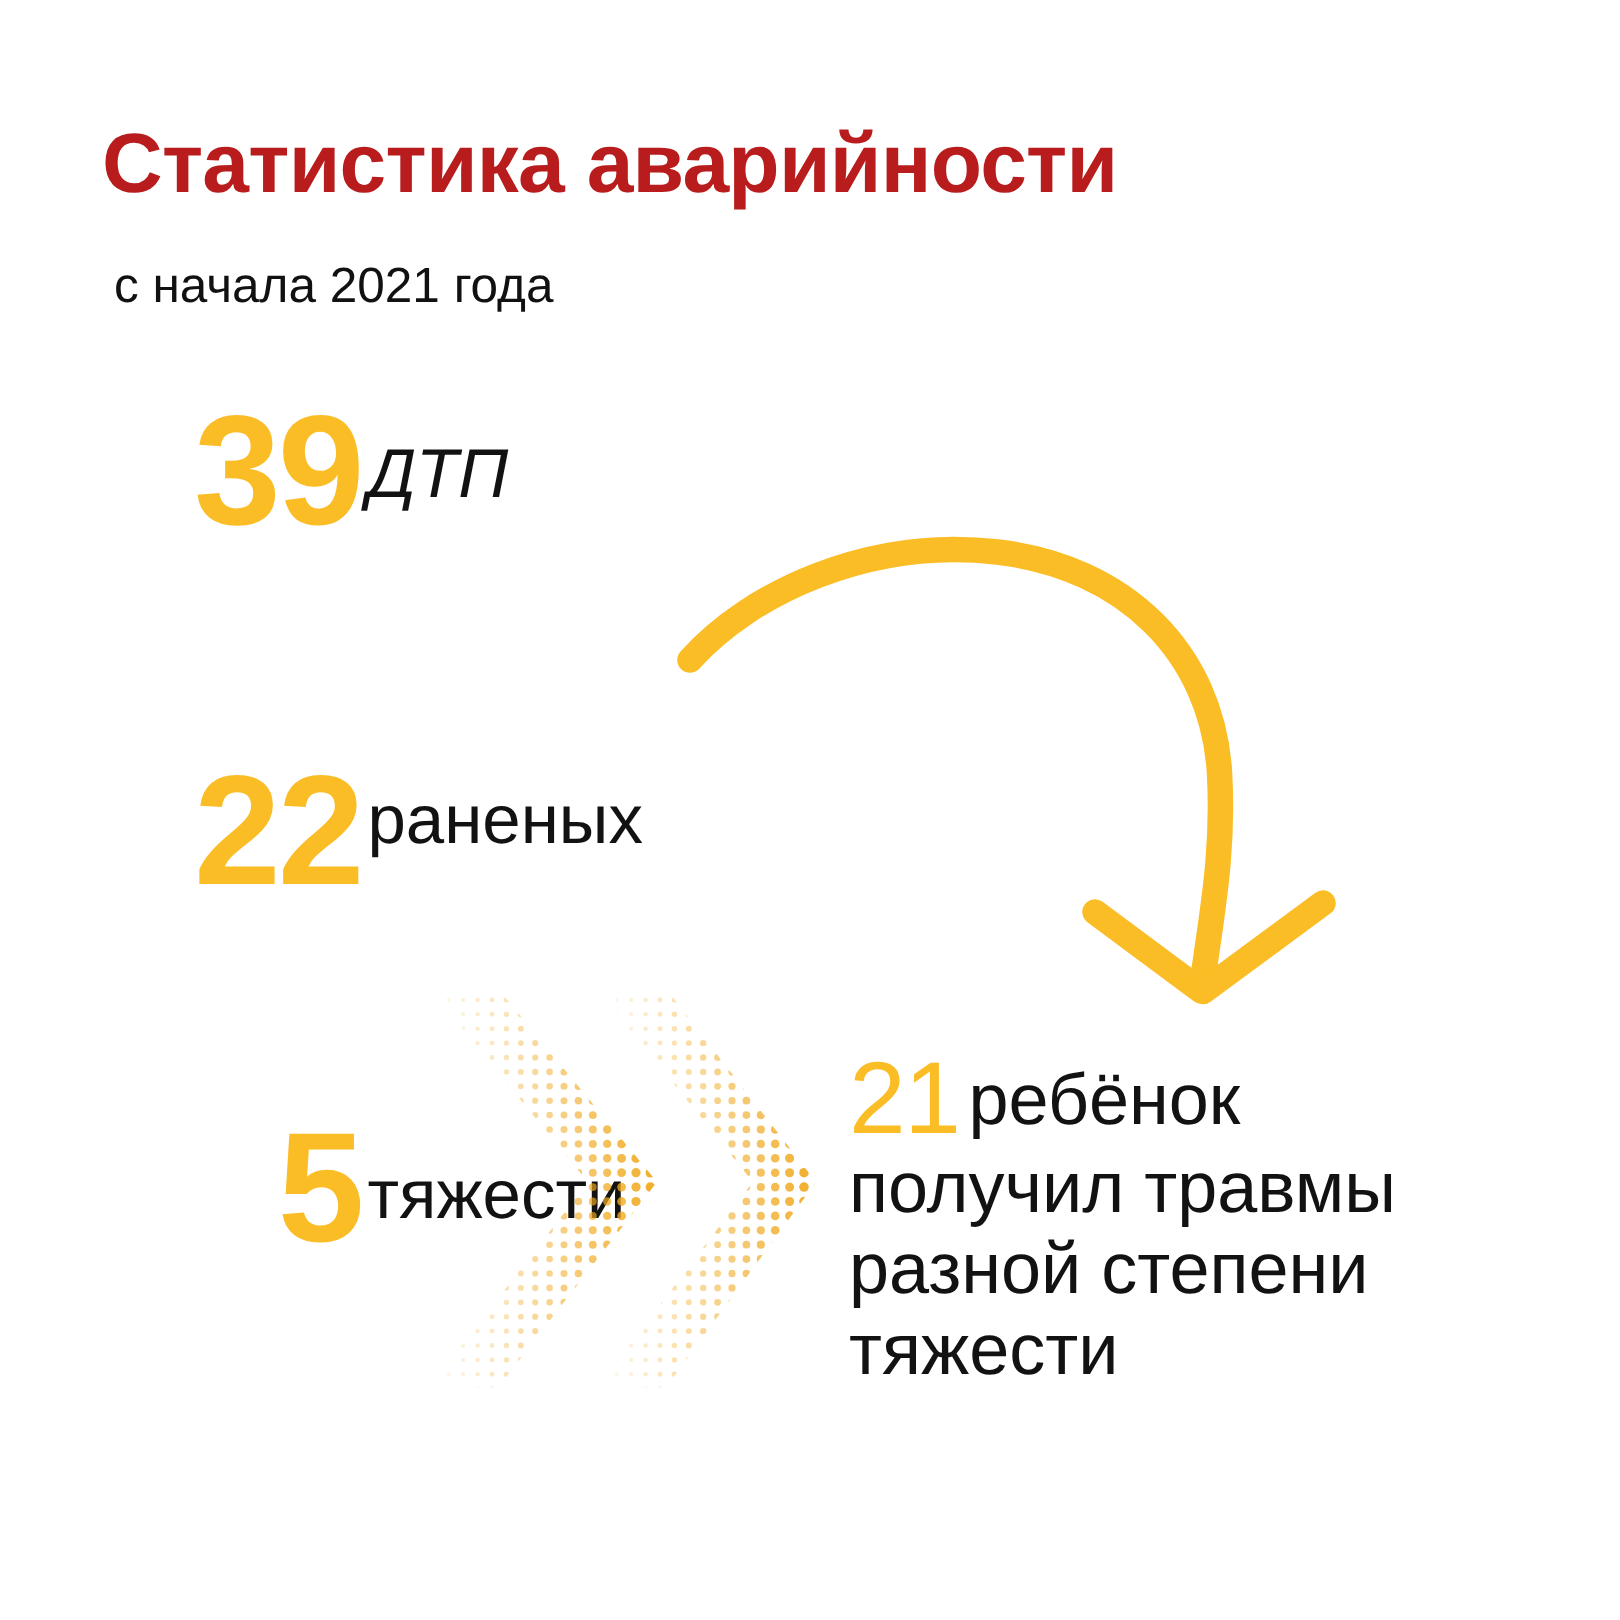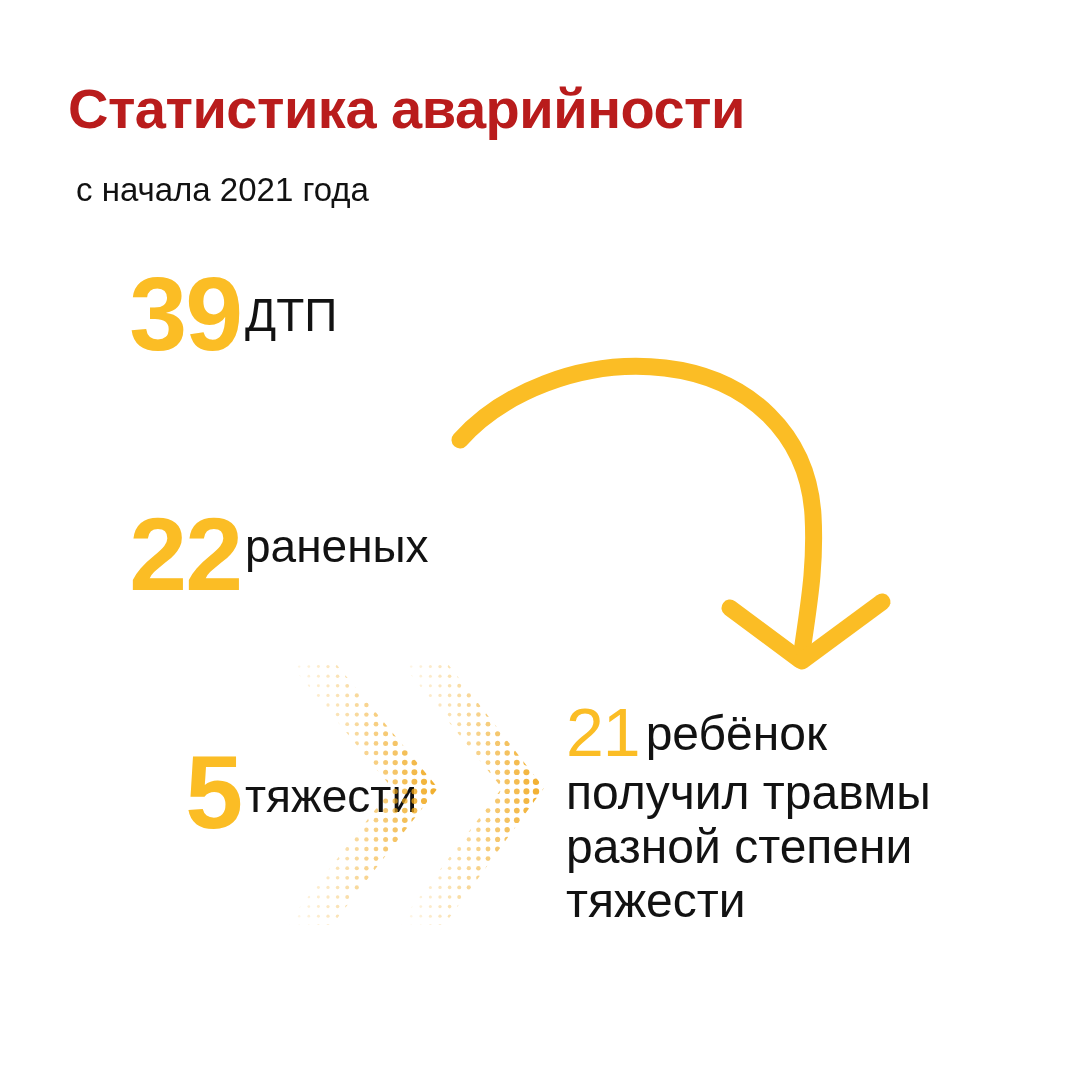--- a/index.html
+++ b/index.html
@@ -72,21 +72,21 @@
     position: absolute;
     left: 245px;
     font-size: 46px;
     font-weight: normal;
     color: #121212;
     line-height: 1;
     white-space: nowrap;
   }
   
   .row-0 .stat-number { top: 10px; }
-  .row-0 .stat-label  { top: 40px; }
+  .row-0 .stat-label  { top: 40px; font-style: italic; }
   .row-1 .stat-number { top: 132px; }
   .row-1 .stat-label  { top: 153px; }
   .row-2 .stat-number { top: 252px; }
   .row-2 .stat-label  { top: 285px; }
 
   
   .curved-arrow {
     position: absolute;
     left: 430px;
     top: 340px;

